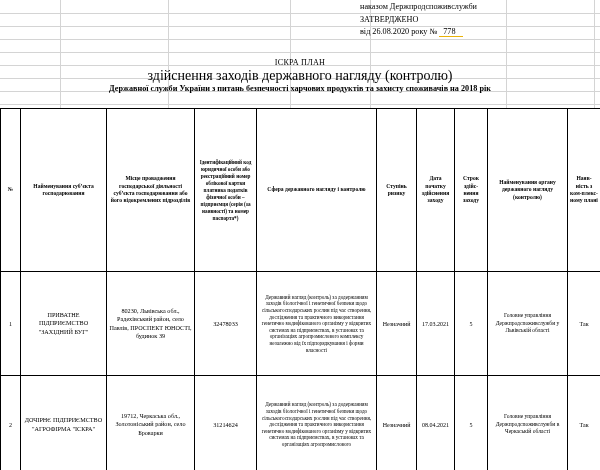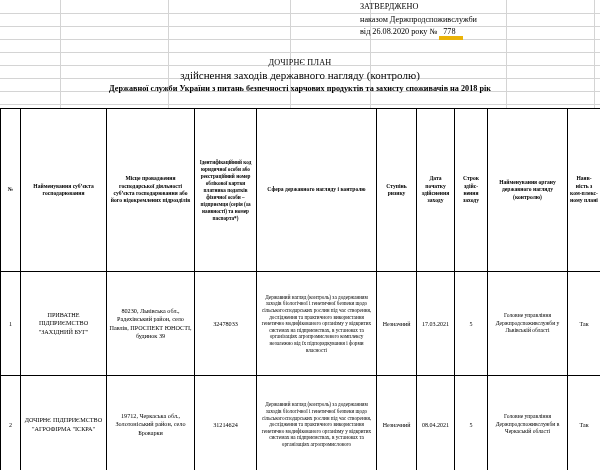--- a/index.html
+++ b/index.html
@@ -46,41 +46,41 @@
     right: 4px;
     top: 1px;
     width: 236px;
     text-align: left;
     font-size: 8.2px;
     line-height: 12.6px;
     z-index: 3;
   }
   .approval .ln { white-space: nowrap; }
   .approval .num {
-    border-bottom: 4px solid #eab308;
+    border-bottom: 1px solid #eab308;
     padding: 0 7px 0 4px;
     margin-left: 2px;
   }
 
   
   .titles {
     position: absolute;
     left: 0;
     top: 56px;
     width: 600px;
     z-index: 3;
     text-align: center;
   }
   .title-main {
     font-size: 8.2px;
     line-height: 13px;
     letter-spacing: .2px;
   }
   .title-sub {
-    font-size: 11px;
+    font-size: 14px;
     line-height: 13px;
   }
   .title-org {
     font-size: 8.2px;
     line-height: 13px;
     font-weight: bold;
   }
 
   
   table.plan {
@@ -147,27 +147,27 @@
   <div class="hline" style="top:26px"></div>
   <div class="hline" style="top:39px"></div>
   <div class="hline" style="top:52px"></div>
   <div class="hline" style="top:65px"></div>
   <div class="hline" style="top:78px"></div>
   <div class="hline" style="top:91px"></div>
   <div class="hline" style="top:104px"></div>
 </div>
 
 <div class="approval">
+  <div class="ln">наказом Держпродспоживслужби</div>
   <div class="ln">ЗАТВЕРДЖЕНО</div>
-  <div class="ln">наказом Держпродспоживслужби</div>
   <div class="ln"><span>від  26.08.2020 року №</span><span class="num">778</span></div>
 </div>
 
 <div class="titles">
-  <div class="title-main">ДОЧІРНЄ ПЛАН</div>
+  <div class="title-main">ІСКРА ПЛАН</div>
   <div class="title-sub">здійснення заходів державного нагляду (контролю)</div>
   <div class="title-org">Державної служби України з питань безпечності харчових продуктів та захисту споживачів на 2018 рік</div>
 </div>
 
 <table class="plan">
   <colgroup>
     <col class="w-num">
       <col class="w-name">
       <col class="w-addr">
       <col class="w-code">

